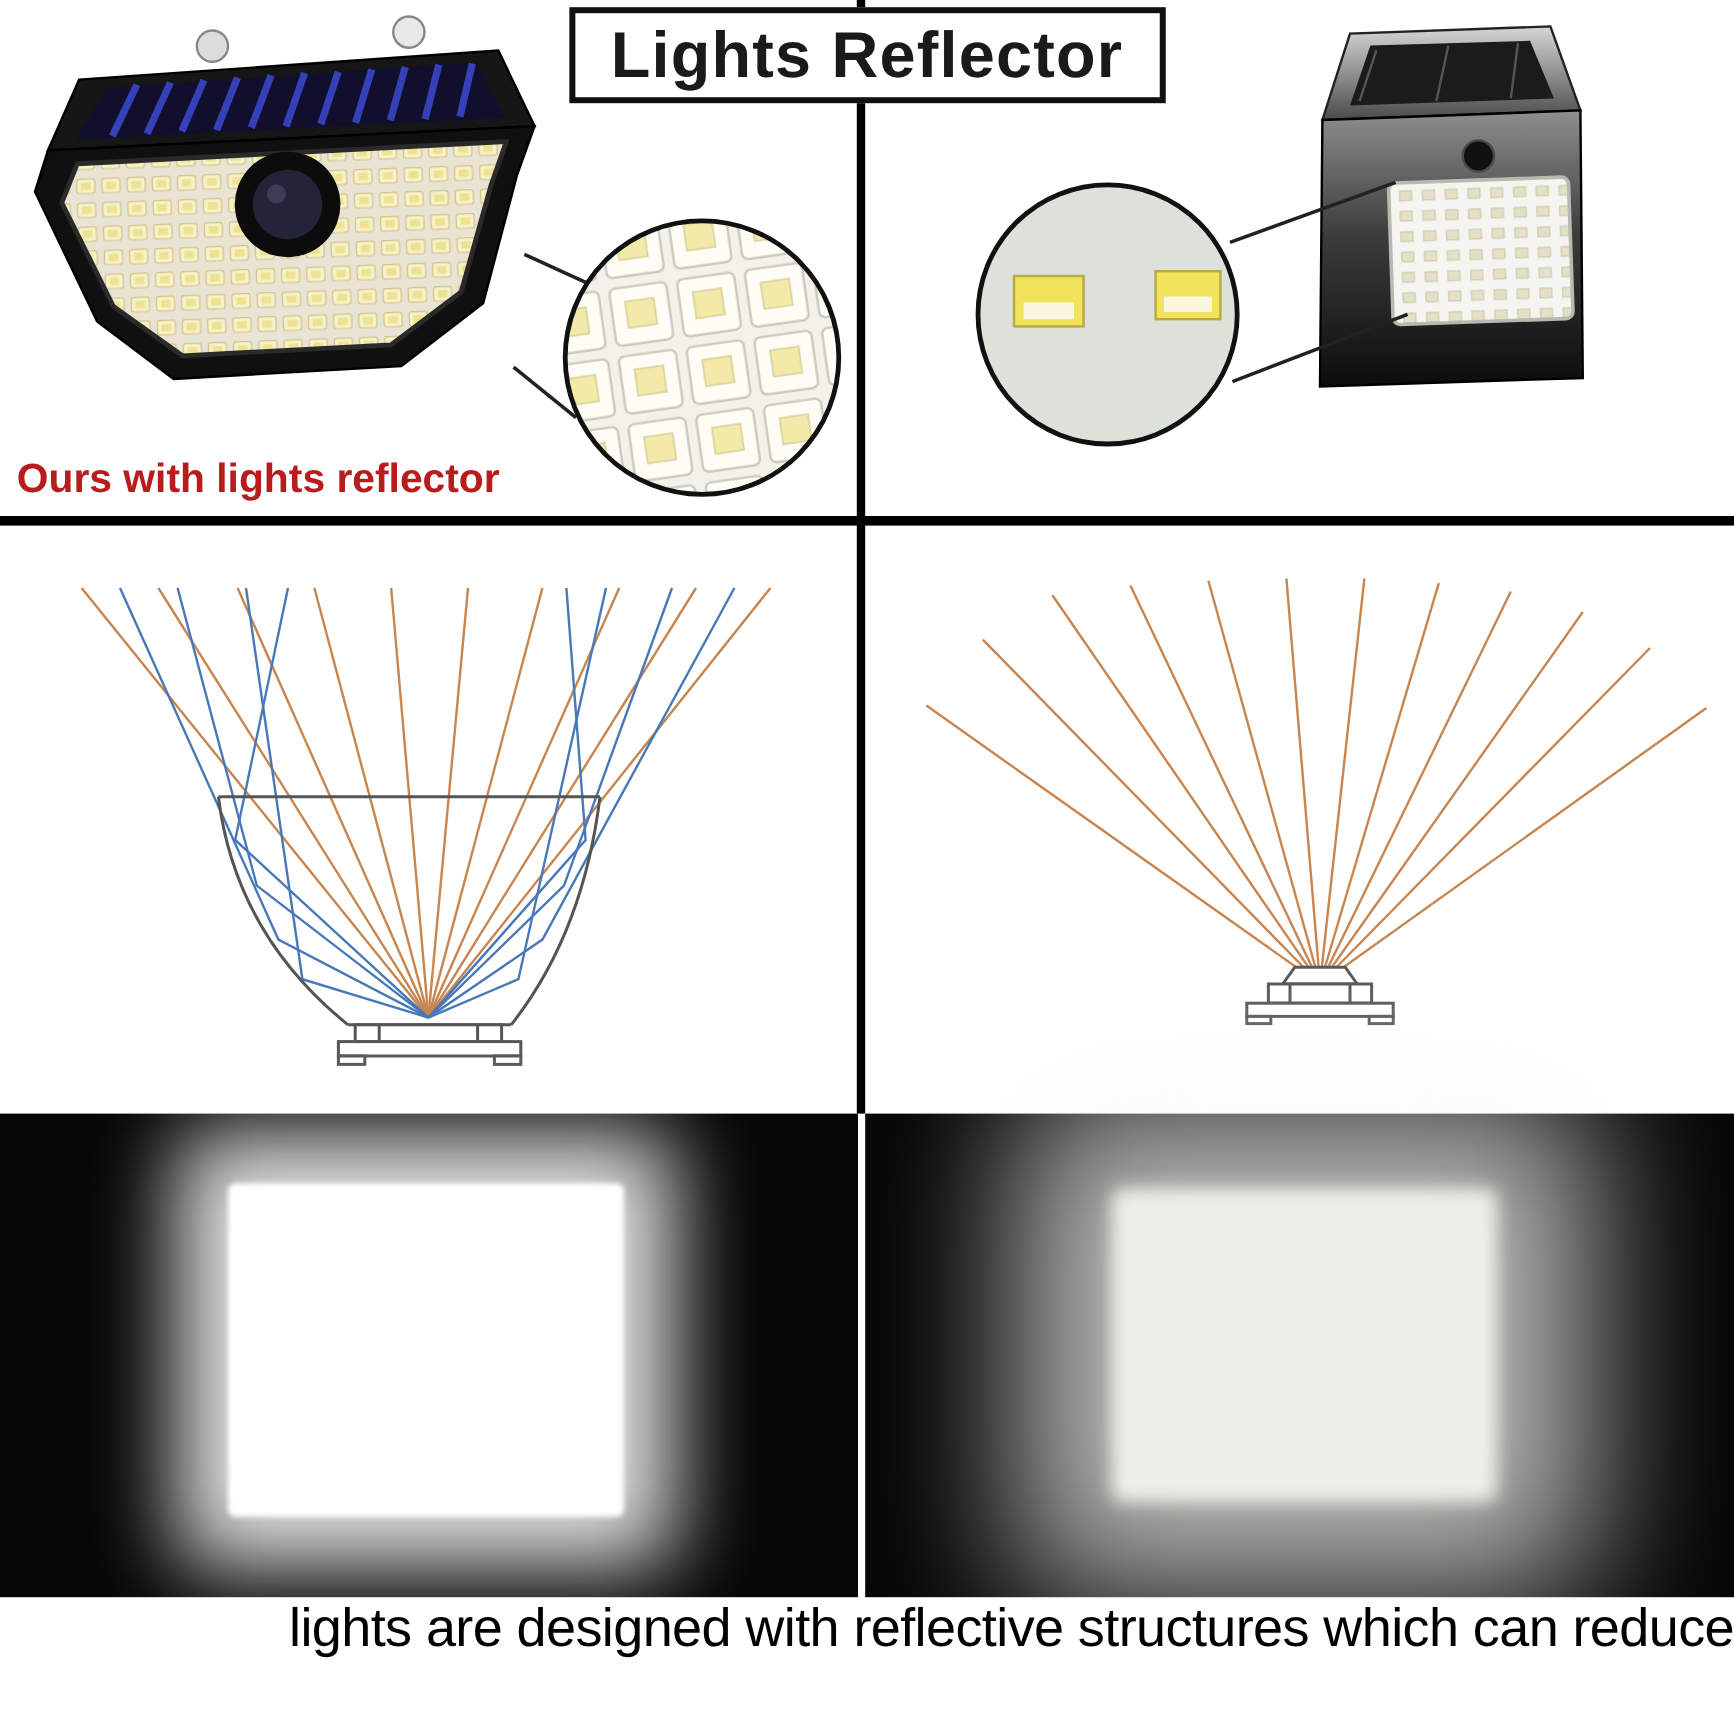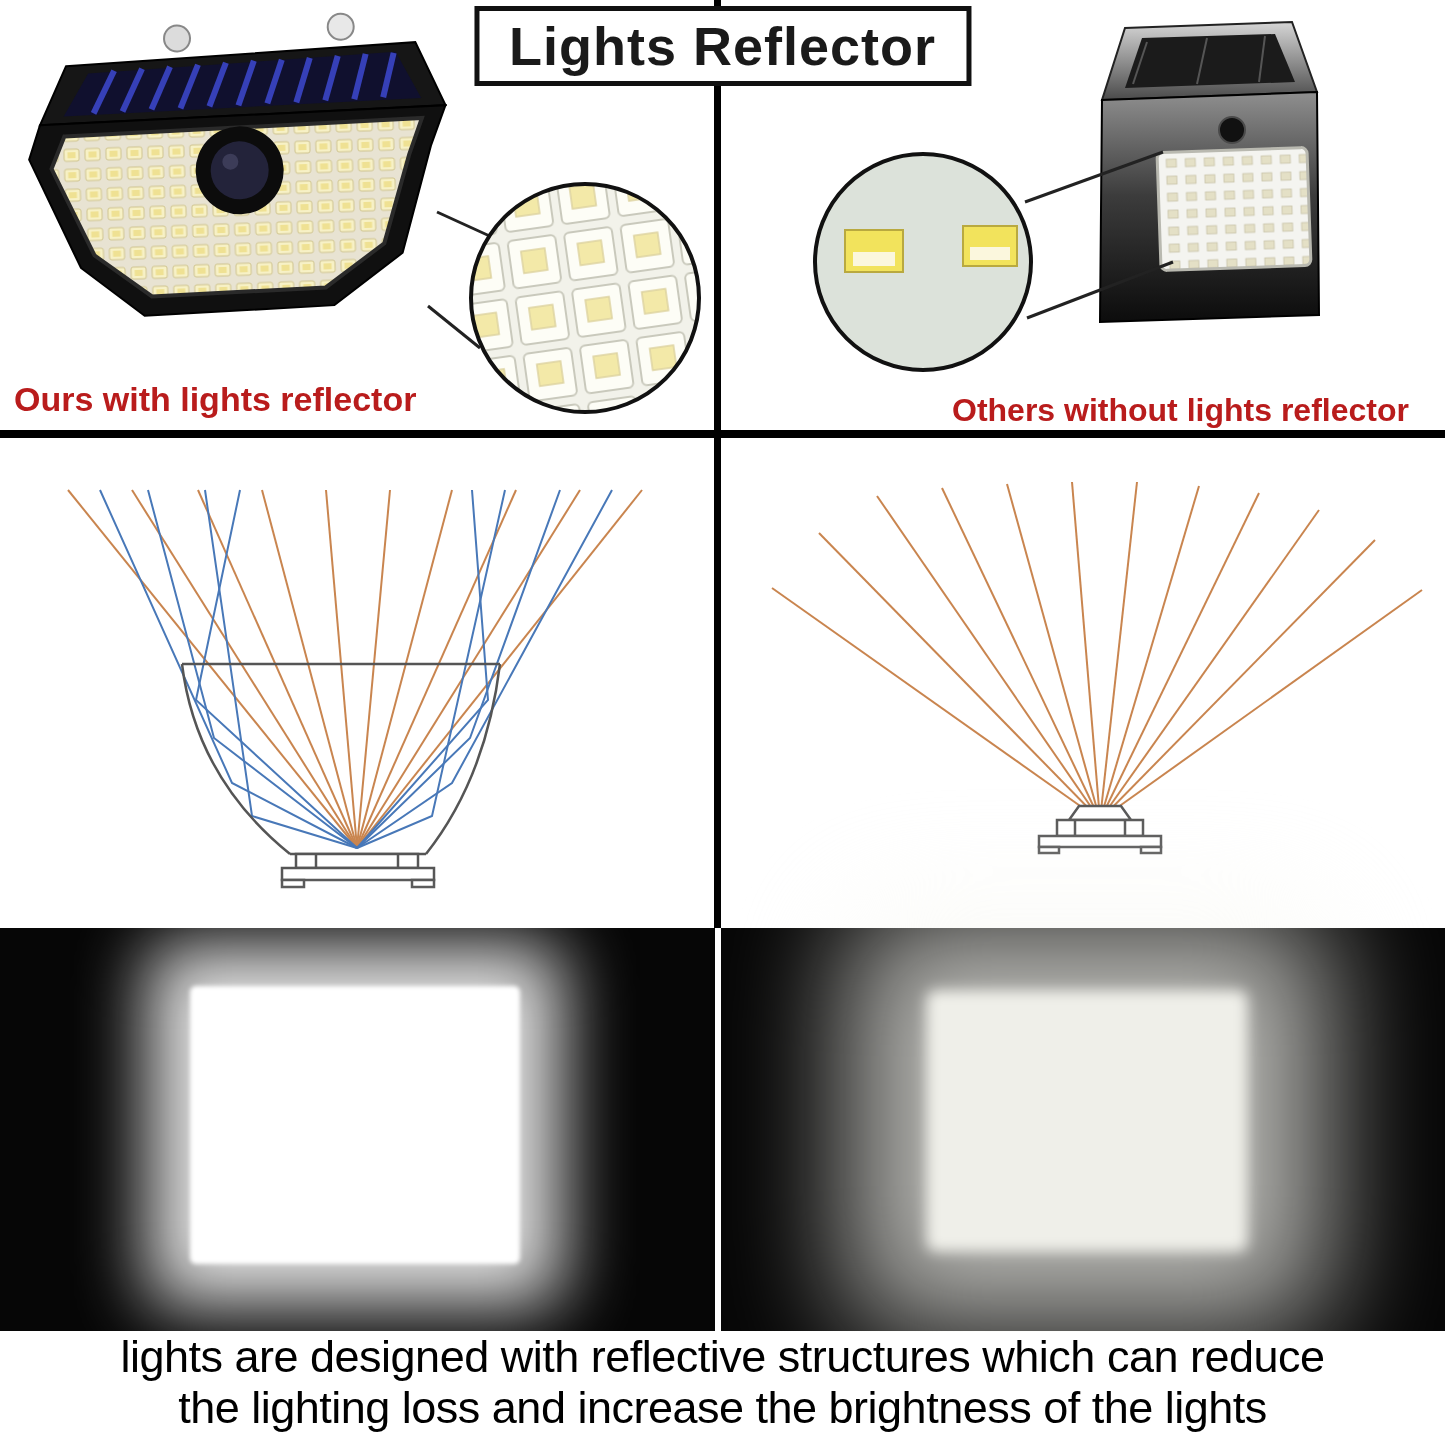--- a/index.html
+++ b/index.html
@@ -28,21 +28,21 @@
     filter:blur(2px);
   }
   .glow-right{
     left:205px;top:62px;width:322px;height:262px;border-radius:10px;
     background:#efefe9;
     box-shadow:0 0 120px 78px rgba(248,248,242,0.72);
     filter:blur(7px);
   }
   .footer{
     position:absolute;left:0;top:1332px;width:1445px;height:110px;background:#fff;
-    text-align:center;
+    text-align:right;
   }
   .footer p{margin:0;font-size:45px;font-weight:500;letter-spacing:-0.5px;line-height:1.13;color:#000;}
   svg{display:block;}
 </style>
 </head>
 <body>
 
 <div id="stage">
 
   <div class="divider-v"></div>
@@ -150,21 +150,20 @@
     <g>
       <circle cx="196" cy="262" r="108" fill="#dce2da" stroke="#111" stroke-width="4"></circle>
       <rect x="118" y="230" width="58" height="42" fill="#f2e35c" stroke="#b9a93f" stroke-width="2"></rect>
       <rect x="126" y="252" width="42" height="14" fill="#fbf7dd"></rect>
       <rect x="236" y="226" width="54" height="40" fill="#f2e35c" stroke="#b9a93f" stroke-width="2"></rect>
       <rect x="243" y="247" width="40" height="13" fill="#fbf7dd"></rect>
     </g>
   </svg>
 
   <div class="caption caption-left">Ours with lights reflector</div>
-  <div class="caption caption-right">Others without lights reflector</div>
 
   <svg class="quad" style="left:0;top:438px;" width="714" height="490" viewBox="0 0 714 490">
 
     <g stroke="#c9854f" stroke-width="2">
       <line x1="357" y1="410" x2="68" y2="52"></line>
       <line x1="357" y1="410" x2="132" y2="52"></line>
       <line x1="357" y1="410" x2="198" y2="52"></line>
       <line x1="357" y1="410" x2="262" y2="52"></line>
       <line x1="357" y1="410" x2="326" y2="52"></line>
       <line x1="357" y1="410" x2="390" y2="52"></line>
@@ -229,16 +228,15 @@
 
   <div class="panel panel-left">
     <div class="glow glow-left"></div>
   </div>
   <div class="panel panel-right">
     <div class="glow glow-right"></div>
   </div>
 
   <div class="footer">
     <p>lights are designed with reflective structures  which can reduce</p>
-    <p>the lighting loss and increase the brightness of the lights</p>
   </div>
 
 </div>
 
 </body></html>

